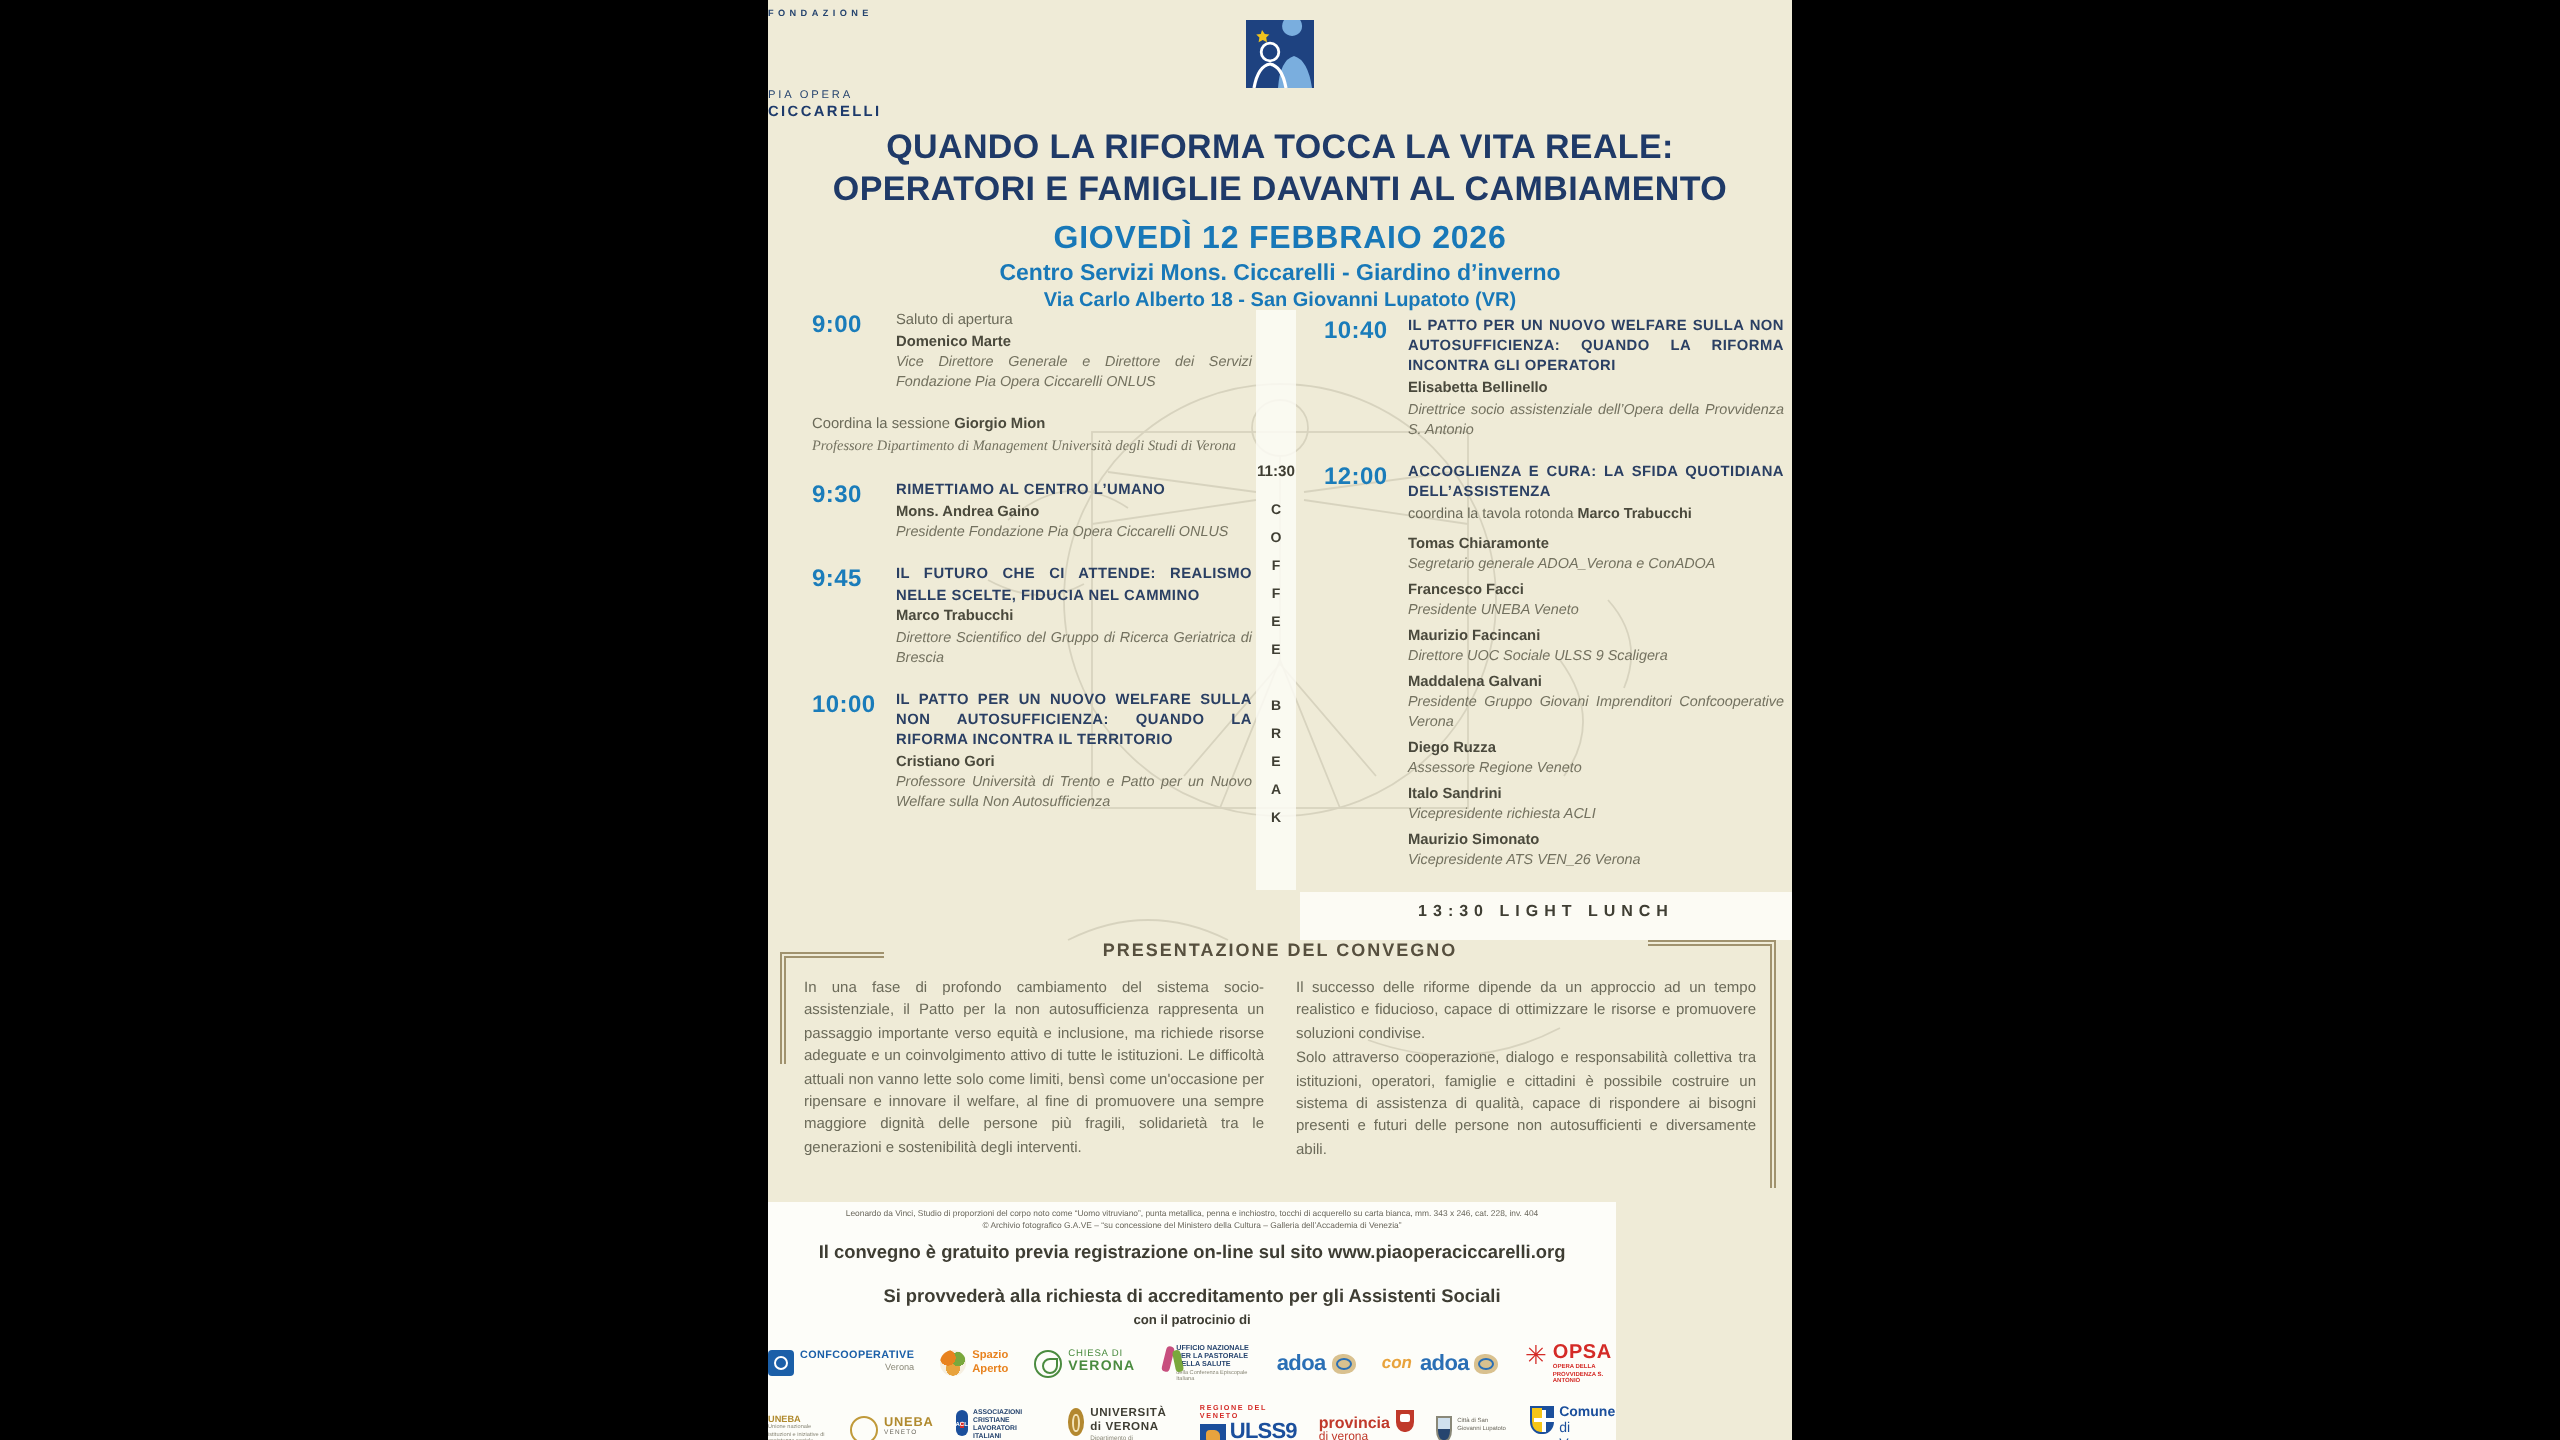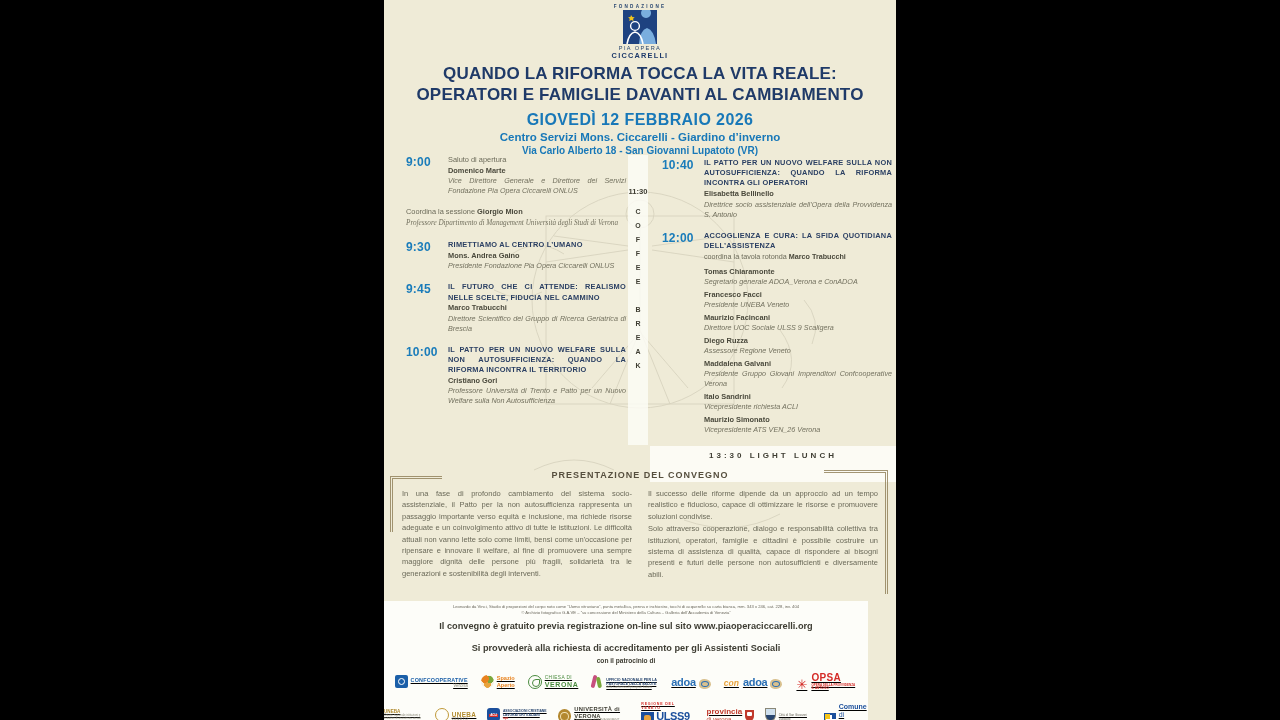--- a/index.html
+++ b/index.html
@@ -7,21 +7,21 @@
               font-family:"Liberation Sans", sans-serif; }
   .stage { position:relative; width:1280px; height:720px; background:#000; }
 
   .poster { position:absolute; left:384px; top:0; width:512px; height:720px;
             background:#efebd7; overflow:hidden; }
 
   
   .sketch { position:absolute; left:0; top:0; width:512px; height:720px; opacity:.20; pointer-events:none; }
 
   
-  .brand { position:absolute; top:4px; left:0; width:512px; text-align:center; color:#1d3a6b; }
+  .brand { position:absolute; top:4px; left:0; width:512px; text-align:left; color:#1d3a6b; }
   .brand-top { font-size:4.6px; letter-spacing:2.2px; font-weight:bold; color:#27456f; }
   .brand-mark { display:block; margin:1px auto 1px auto; width:42px; height:34px; }
   .brand-n1 { font-size:5.6px; letter-spacing:1.4px; color:#27456f; }
   .brand-n2 { font-size:7.4px; letter-spacing:1.2px; font-weight:bold; color:#1d3a6b; }
 
   
   .title { position:absolute; top:64px; left:16px; width:480px; text-align:center;
            color:#1f3a68; font-weight:bold; font-size:17px; line-height:1.22; letter-spacing:.2px; }
   .when  { position:absolute; top:111px; left:16px; width:480px; text-align:center; color:#1878b8; font-weight:bold; }
   .when .d1 { font-size:16px; letter-spacing:.4px; }
@@ -43,53 +43,53 @@
   .coordina b { color:#4a493c; }
   .coordina .srole { margin-top:.5px;font-family:Liberation Serif, serif; }
   .rt-coord { font-size:7.2px; color:#6b6a59; margin-top:1px; }
   .rt-coord b { color:#4a493c; }
   .speakers { margin-top:6px; }
   .sp { margin-bottom:2.5px; }
 
   
   .coffee { position:absolute; left:244px; top:0; width:20px; height:290px;
             background:rgba(253,252,246,.82); text-align:center; }
-  .cb-time { margin-top:32px; font-size:7.6px; font-weight:bold; color:#3f3e33; }
+  .cb-time { margin-top:76px; font-size:7.6px; font-weight:bold; color:#3f3e33; }
   .vword { display:block; margin:12px auto 0 auto; writing-mode:vertical-rl; text-orientation:upright;
            font-size:7px; font-weight:bold; letter-spacing:7px; color:#3f3e33; }
   .vword.b2 { margin-top:14px; }
 
   
-  .lunch { position:absolute; left:266px; top:446px; width:246px; height:36px;
+  .lunch { position:absolute; left:266px; top:446px; width:246px; height:24px;
            background:rgba(253,252,246,.92); text-align:center; line-height:20px;
            font-size:8px; font-weight:bold; letter-spacing:3px; color:#3f3e33; }
 
   
   .pres { position:absolute; top:470px; left:18px; width:476px; }
   .pres-h { text-align:center; font-size:9px; font-weight:bold; letter-spacing:1px; color:#564f3e; }
   .pres-cols { display:flex; gap:16px; margin-top:8px; }
   .pres-col { flex:1; font-size:7.5px; line-height:1.52; color:#6b6a59; text-align:justify; }
   .pres-col p + p { margin-top:1px; }
   .orn-l { position:absolute; left:-12px; top:6px; width:52px; height:56px;
            border-top:3px double #8d7c54; border-left:3px double #8d7c54; opacity:.8; }
   .orn-r { position:absolute; right:-10px; top:0px; width:64px; height:124px;
            border-top:3px double #8d7c54; border-right:3px double #8d7c54; opacity:.8; }
 
   
-  .wfoot { position:absolute; left:0; top:601px; width:484px; height:119px; background:#fdfdf9; }
+  .wfoot { position:absolute; left:0; top:601px; width:424px; height:119px; background:#fdfdf9; }
   .credit { margin-top:3px; text-align:center; font-size:4.2px; line-height:1.5; color:#6a675c; }
   .reg { text-align:center; font-weight:bold; color:#3e3d33; }
   .reg1 { margin-top:4px; font-size:9.2px; }
   .reg2 { margin-top:12px; font-size:9.2px; }
   .patron { margin-top:4px; text-align:center; font-size:6.6px; font-weight:bold; color:#3e3d33; }
 
   .lrow { display:flex; justify-content:center; align-items:center; }
   .lrow1 { margin-top:3px; gap:13px; height:30px; }
   .lrow2 { margin-top:3px; gap:11px; height:30px; }
-  .logo { display:flex; align-items:flex-end; gap:3px;text-decoration:underline; }
+  .logo { display:flex; align-items:flex-start; gap:3px; }
   .lgcol { display:flex; flex-direction:column; line-height:1.15; }
 
   .ic { display:inline-block; }
   .ic-cc { width:13px; height:13px; background:#1b5fa8; border-radius:2px; position:relative; }
   .ic-cc::after{ content:""; position:absolute; inset:3px; border:1.5px solid #fff; border-radius:50%; }
   .cc-main { font-size:5.4px; font-weight:bold; color:#1b5fa8; letter-spacing:.2px; }
   .cc-sub { font-size:4.6px; color:#8a8878; text-align:right; font-style:normal; }
 
   .ic-sa { width:13px; height:13px; border-radius:50%;
            background: radial-gradient(circle at 30% 30%, #e8821e 0 30%, transparent 31%),
@@ -285,26 +285,26 @@
               </div>
               <div class="sp">
                 <div class="sname">Francesco Facci</div>
                 <div class="srole">Presidente UNEBA Veneto</div>
               </div>
               <div class="sp">
                 <div class="sname">Maurizio Facincani</div>
                 <div class="srole">Direttore UOC Sociale ULSS 9 Scaligera</div>
               </div>
               <div class="sp">
+                <div class="sname">Maddalena Galvani</div>
+                <div class="srole">Presidente Gruppo Giovani Imprenditori Confcooperative Verona</div>
+              </div>
+              <div class="sp">
                 <div class="sname">Diego Ruzza</div>
                 <div class="srole">Assessore Regione Veneto</div>
-              </div>
-              <div class="sp">
-                <div class="sname">Maddalena Galvani</div>
-                <div class="srole">Presidente Gruppo Giovani Imprenditori Confcooperative Verona</div>
               </div>
               <div class="sp">
                 <div class="sname">Italo Sandrini</div>
                 <div class="srole">Vicepresidente richiesta ACLI</div>
               </div>
               <div class="sp">
                 <div class="sname">Maurizio Simonato</div>
                 <div class="srole">Vicepresidente ATS VEN_26 Verona</div>
               </div>
             </div>

